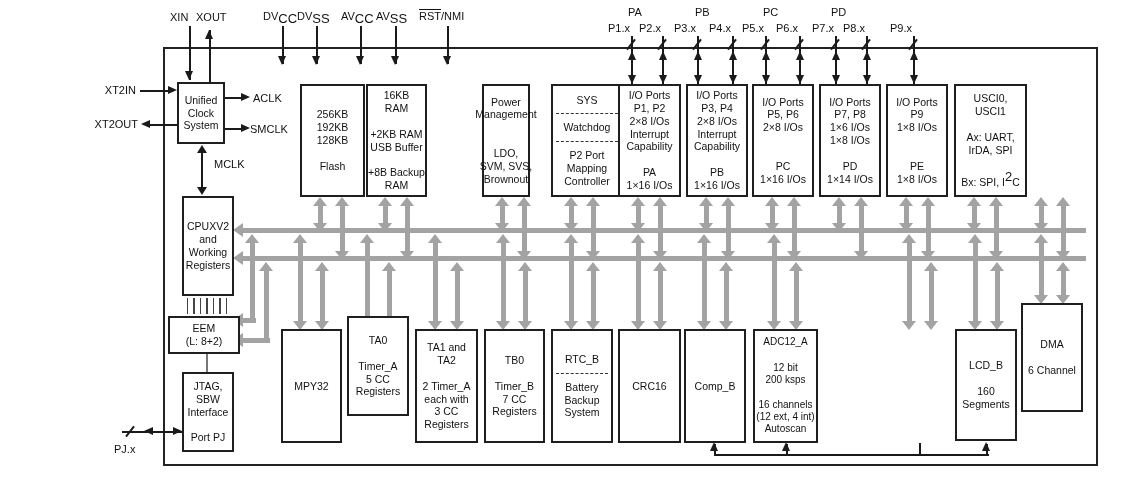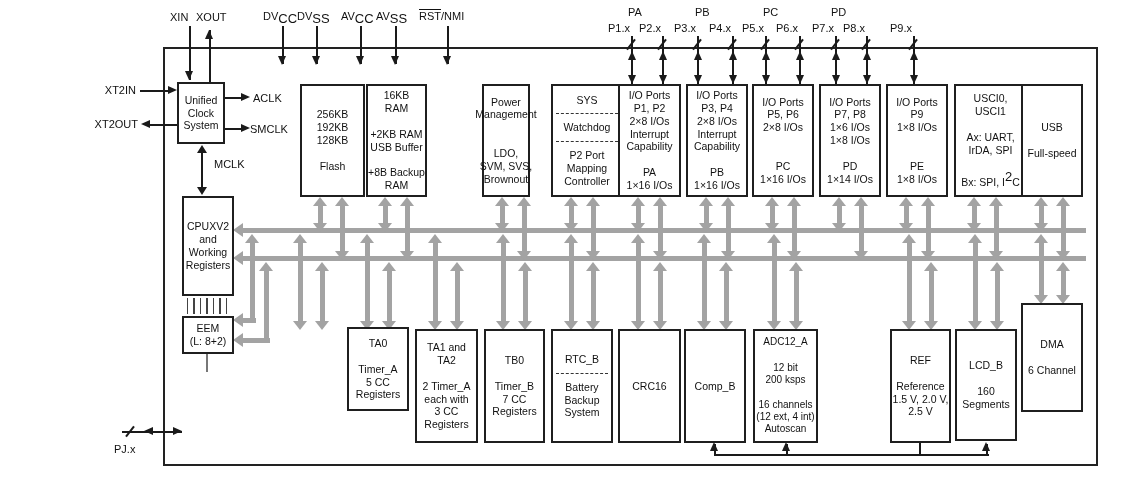--- a/index.html
+++ b/index.html
@@ -213,23 +213,30 @@
       <span class="ln">Unified</span>
       <span class="ln">Clock</span>
       <span class="ln">System</span>
     </div>
   <div class="block" style="left:182px;top:196px;width:52px;height:100px">
       <span class="ln">CPUXV2</span>
       <span class="ln">and</span>
       <span class="ln">Working</span>
       <span class="ln">Registers</span>
     </div>
-  <div class="block" style="left:182px;top:316px;width:52px;height:38px">
+  <div class="block" style="left:168px;top:316px;width:72px;height:38px">
       <span class="ln">EEM</span>
       <span class="ln">(L: 8+2)</span>
+    </div>
+  <div class="block" style="left:182px;top:372px;width:52px;height:80px">
+      <span class="ln">JTAG,</span>
+      <span class="ln">SBW</span>
+      <span class="ln">Interface</span>
+      <i class="sp"></i>
+      <span class="ln">Port PJ</span>
     </div>
   <div class="block" style="left:300px;top:84px;width:65px;height:113px">
       <span class="ln">256KB</span>
       <span class="ln">192KB</span>
       <span class="ln">128KB</span>
       <i class="sp"></i>
       <span class="ln">Flash</span>
     </div>
   <div class="block" style="left:366px;top:84px;width:61px;height:113px">
       <span class="ln">16KB</span>
@@ -308,26 +315,24 @@
     </div>
   <div class="block" style="left:954px;top:84px;width:73px;height:113px">
       <span class="ln">USCI0,</span>
       <span class="ln">USCI1</span>
       <i class="sp"></i>
       <span class="ln">Ax: UART,</span>
       <span class="ln">IrDA, SPI</span>
       <i class="sp"></i>
       <span class="ln">Bx: SPI, I<sup>2</sup>C</span>
     </div>
-  <div class="block" style="left:1021px;top:84px;width:62px;height:113px">
-      <span class="ln">USB</span>
-      <i class="sp"></i>
-      <span class="ln">Full-speed</span>
-    </div>
-  <div class="block" style="left:347px;top:327px;width:62px;height:84px">
+  <div class="block" style="left:281px;top:329px;width:61px;height:114px">
+      <span class="ln">MPY32</span>
+    </div>
+  <div class="block" style="left:347px;top:316px;width:62px;height:100px">
       <span class="ln">TA0</span>
       <i class="sp"></i>
       <span class="ln">Timer_A</span>
       <span class="ln">5 CC</span>
       <span class="ln">Registers</span>
     </div>
   <div class="block" style="left:415px;top:329px;width:63px;height:114px">
       <span class="ln">TA1 and</span>
       <span class="ln">TA2</span>
       <i class="sp"></i>
@@ -358,27 +363,20 @@
     </div>
   <div class="block fs10" style="left:753px;top:329px;width:65px;height:114px">
       <span class="ln">ADC12_A</span>
       <i class="sp"></i>
       <span class="ln">12 bit</span>
       <span class="ln">200 ksps</span>
       <i class="sp"></i>
       <span class="ln">16 channels</span>
       <span class="ln">(12 ext, 4 int)</span>
       <span class="ln">Autoscan</span>
-    </div>
-  <div class="block" style="left:890px;top:329px;width:61px;height:114px">
-      <span class="ln">REF</span>
-      <i class="sp"></i>
-      <span class="ln">Reference</span>
-      <span class="ln">1.5 V, 2.0 V,</span>
-      <span class="ln">2.5 V</span>
     </div>
   <div class="block" style="left:955px;top:329px;width:62px;height:112px">
       <span class="ln">LCD_B</span>
       <i class="sp"></i>
       <span class="ln">160</span>
       <span class="ln">Segments</span>
     </div>
   <div class="block" style="left:1021px;top:303px;width:62px;height:109px">
       <span class="ln">DMA</span>
       <i class="sp"></i>

